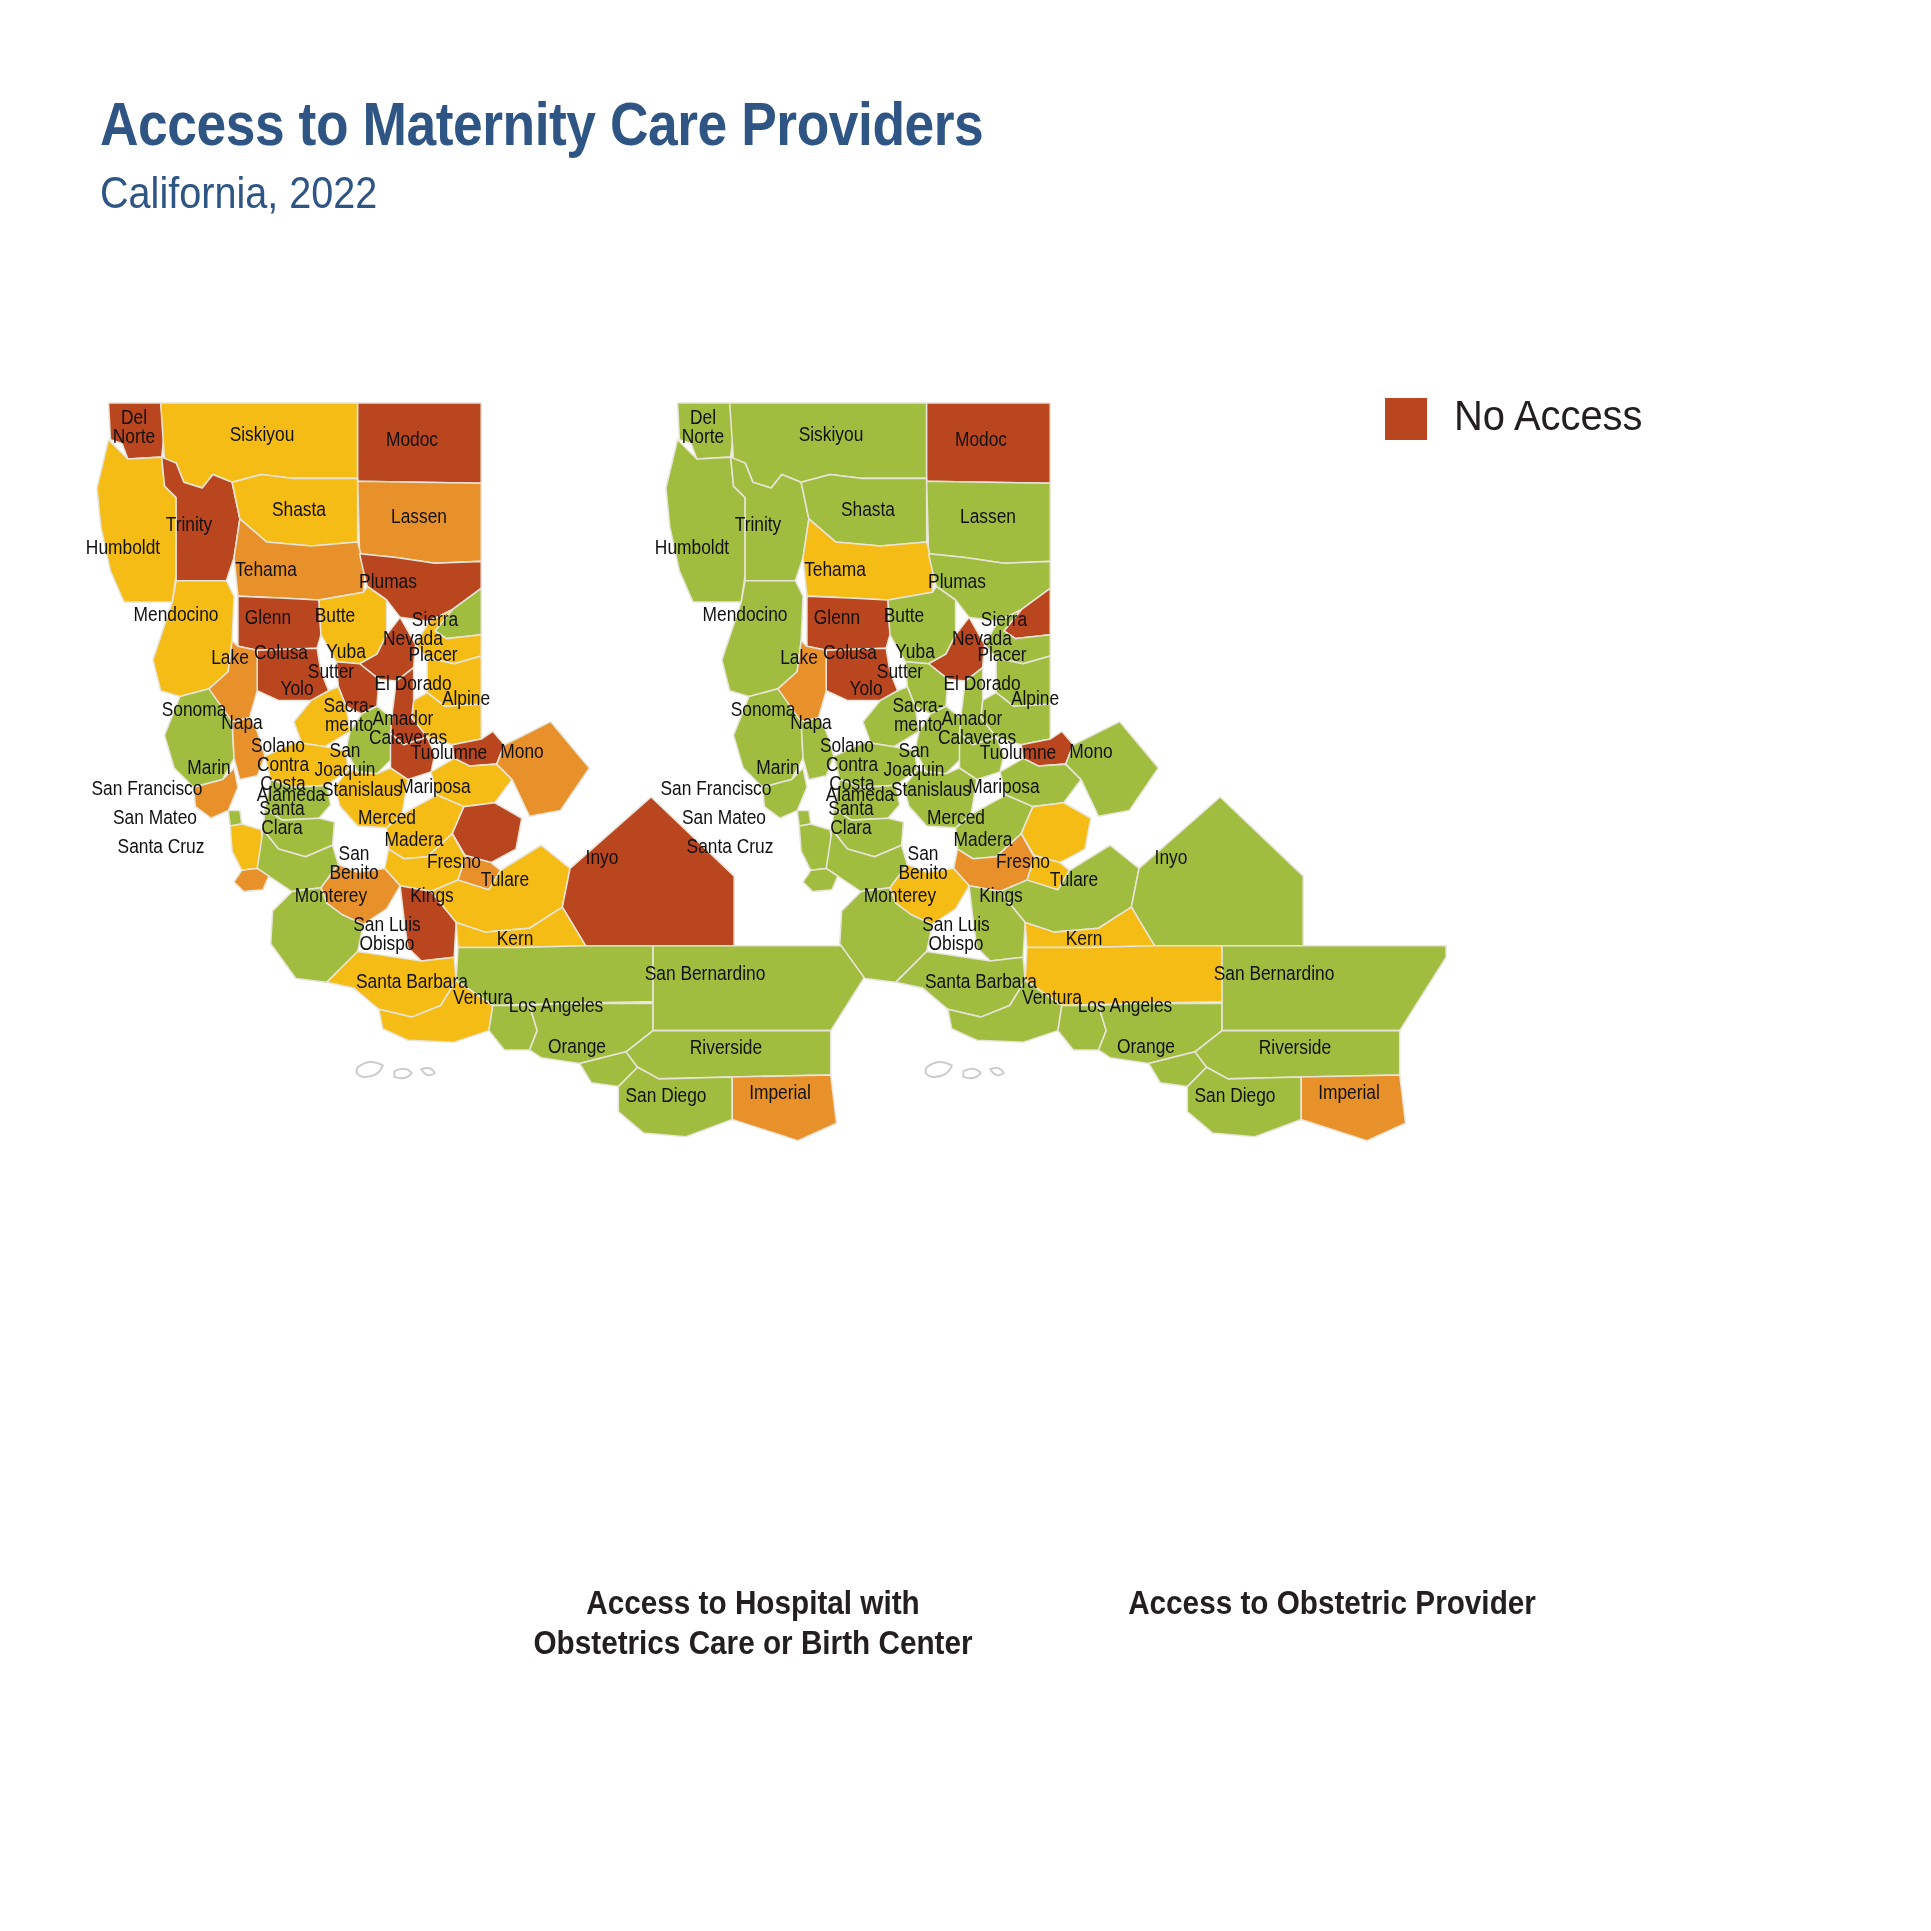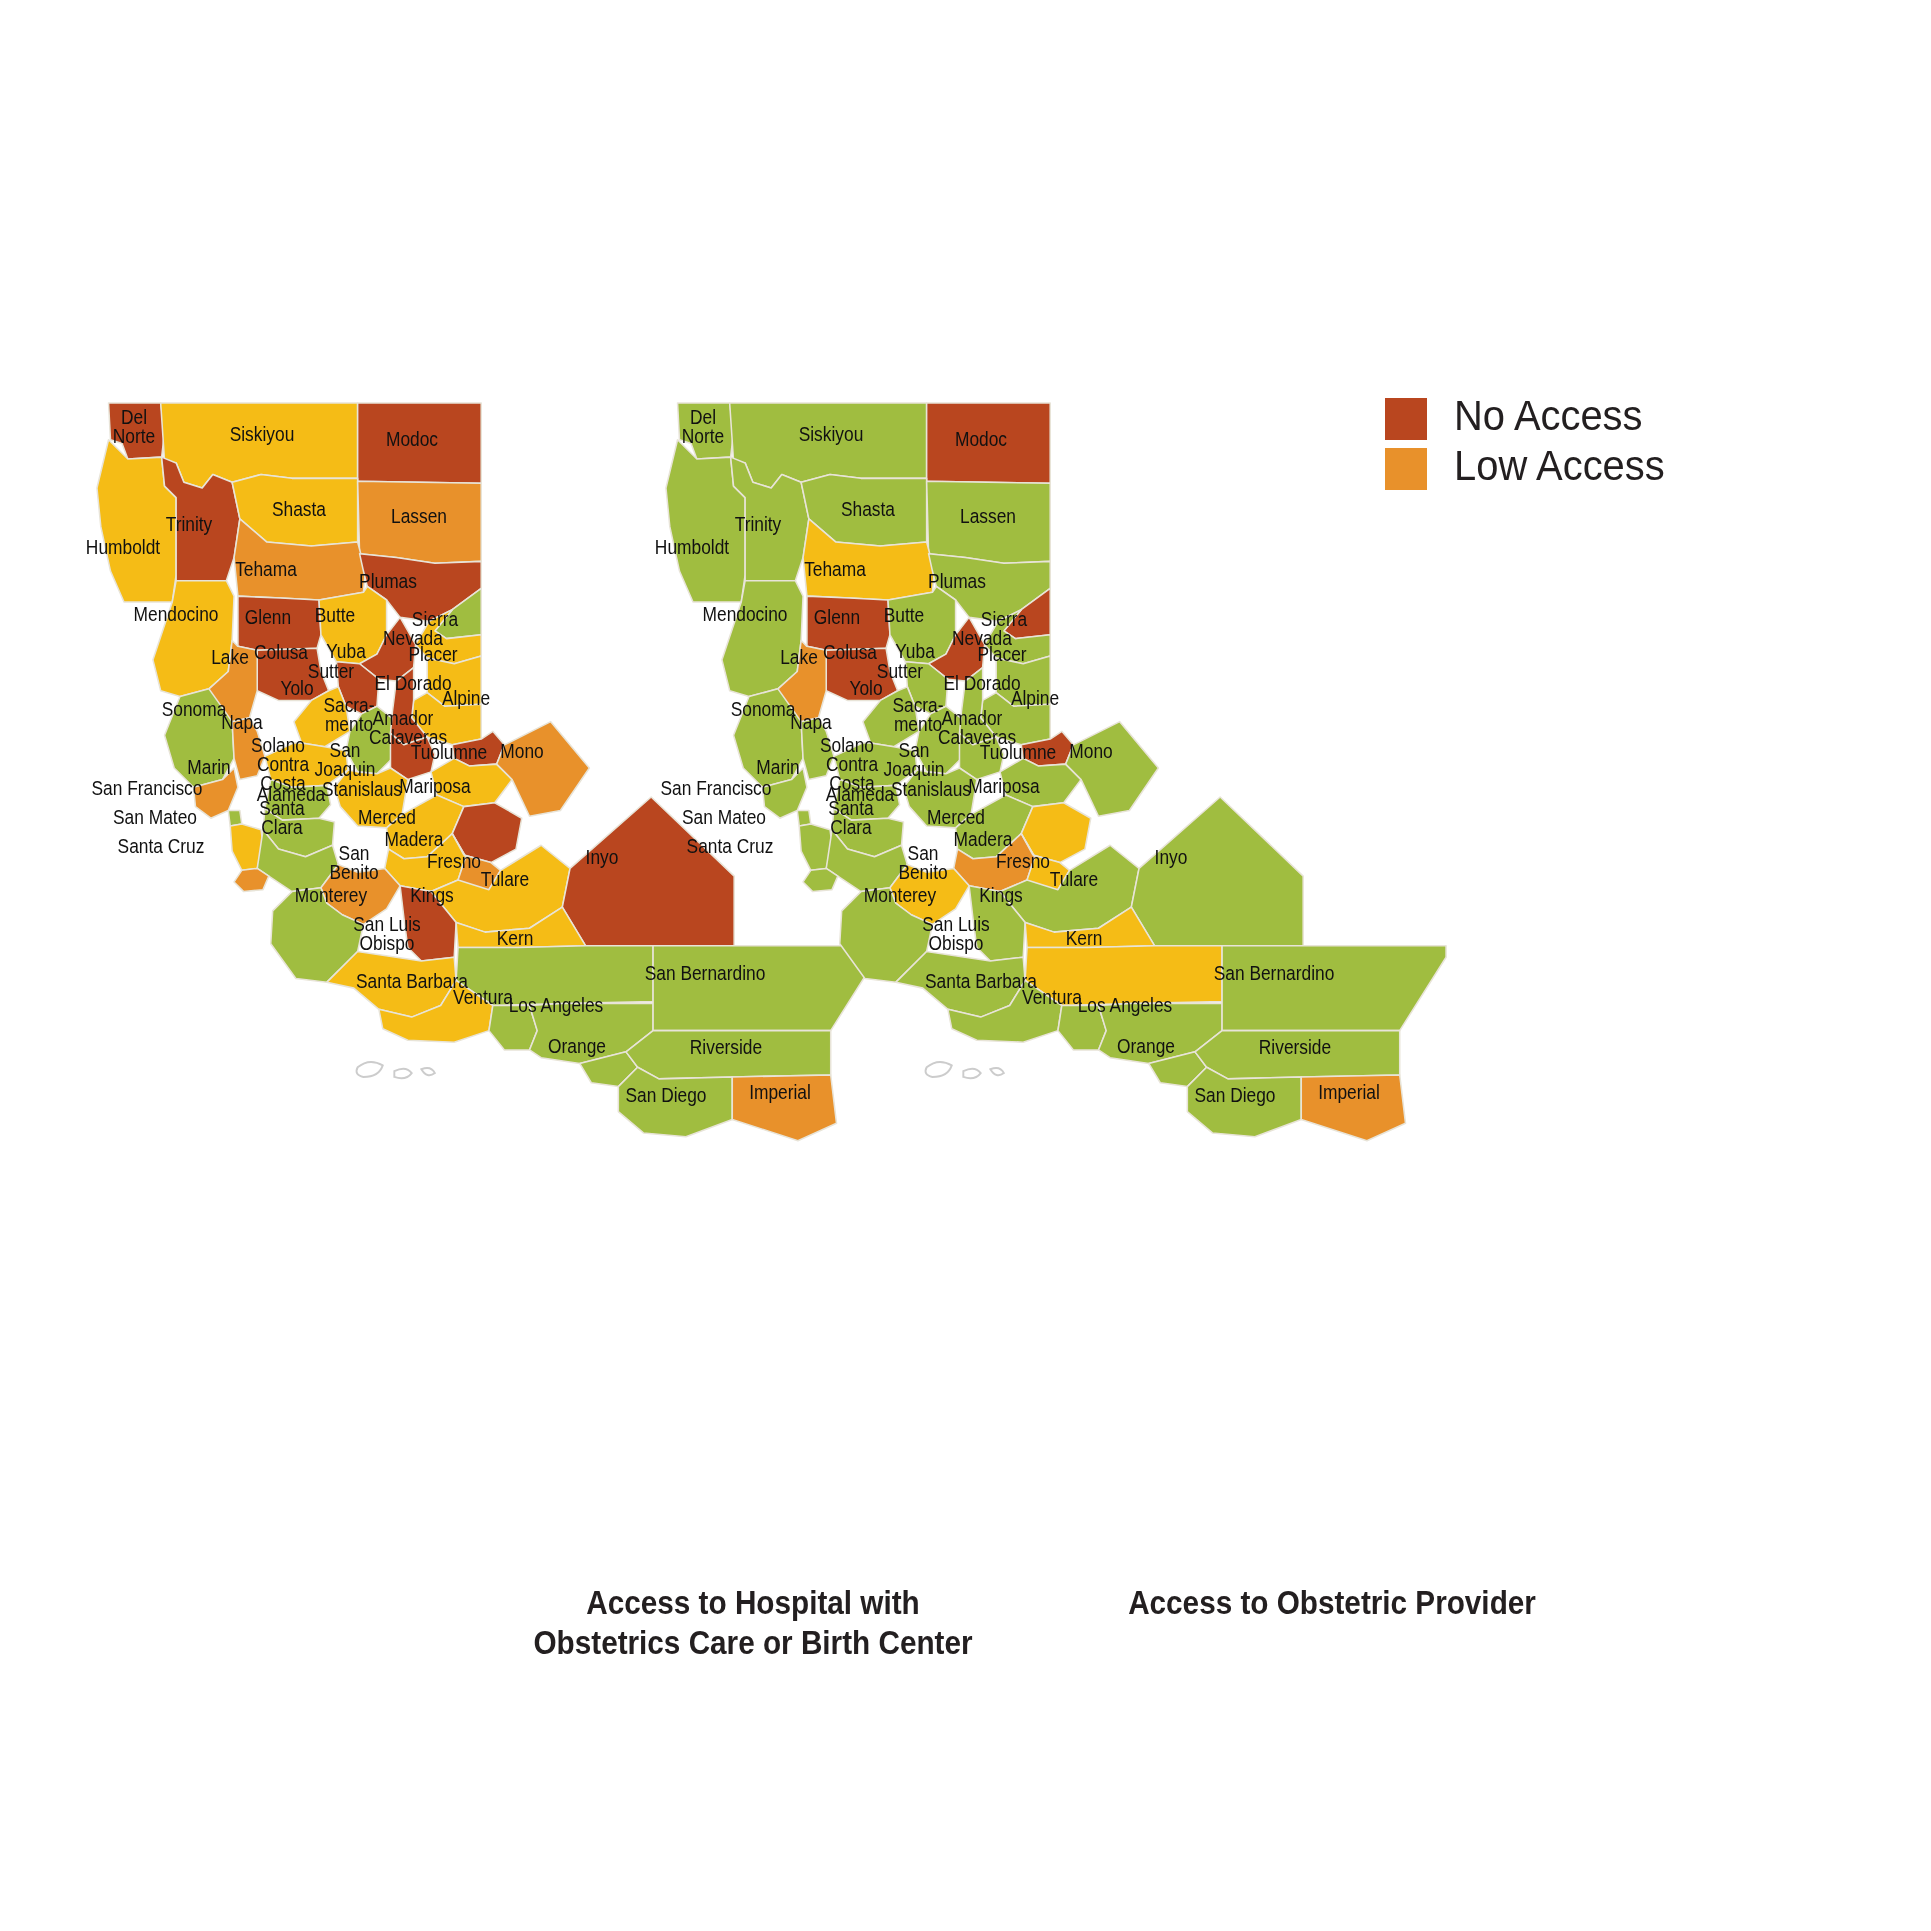--- a/index.html
+++ b/index.html
@@ -67,29 +67,29 @@
     text-align:center;line-height:1.03;
     pointer-events:none;
   }
   .lbl.two{line-height:1.0;}
 </style>
 </head>
 <body>
 
 <div id="root">
 
+  <div class="title-block">
+    <div class="main-title" style="color: rgb(46, 85, 132);">Access to Maternity Care Providers</div>
+    <div class="sub-title" style="color: rgb(46, 85, 132);">California, 2022</div>
+  </div>
 
   <div class="legend">
     <div class="legend-row">
       <span class="legend-swatch" style="background: rgb(185, 70, 31);"></span>
       <span class="legend-label">No Access</span>
-    </div>
-    <div class="legend-row">
-      <span class="legend-swatch" style="background: rgb(232, 145, 43);"></span>
-      <span class="legend-label">Low Access</span>
     </div>
   </div>
 
   <div class="map-wrap" id="map1" style="position: absolute;">
       <svg viewBox="0 0 840 800" preserveAspectRatio="xMidYMid meet">
         <path d="M42,22 L96,22 L100,52 L97,78 L62,80 L56,64 L44,60 Z" class="county" fill="#b9461f"></path>
         <path d="M96,22 L300,22 L300,100 L232,100 L200,96 L170,104 L150,96 L139,110 L120,104 L112,84 L100,82 Z" class="county" fill="#f5bc16"></path>
         <path d="M300,22 L428,22 L428,105 L300,103 Z" class="county" fill="#b9461f"></path>
         <path d="M42,60 L62,80 L97,78 L100,108 L112,120 L112,200 L108,228 L58,228 L44,196 L34,150 L30,110 Z" class="county" fill="#f5bc16"></path>
         <path d="M112,84 L120,104 L139,110 L150,96 L170,104 L178,142 L172,182 L164,206 L112,206 L112,120 L100,108 L97,78 Z" class="county" fill="#b9461f"></path>

